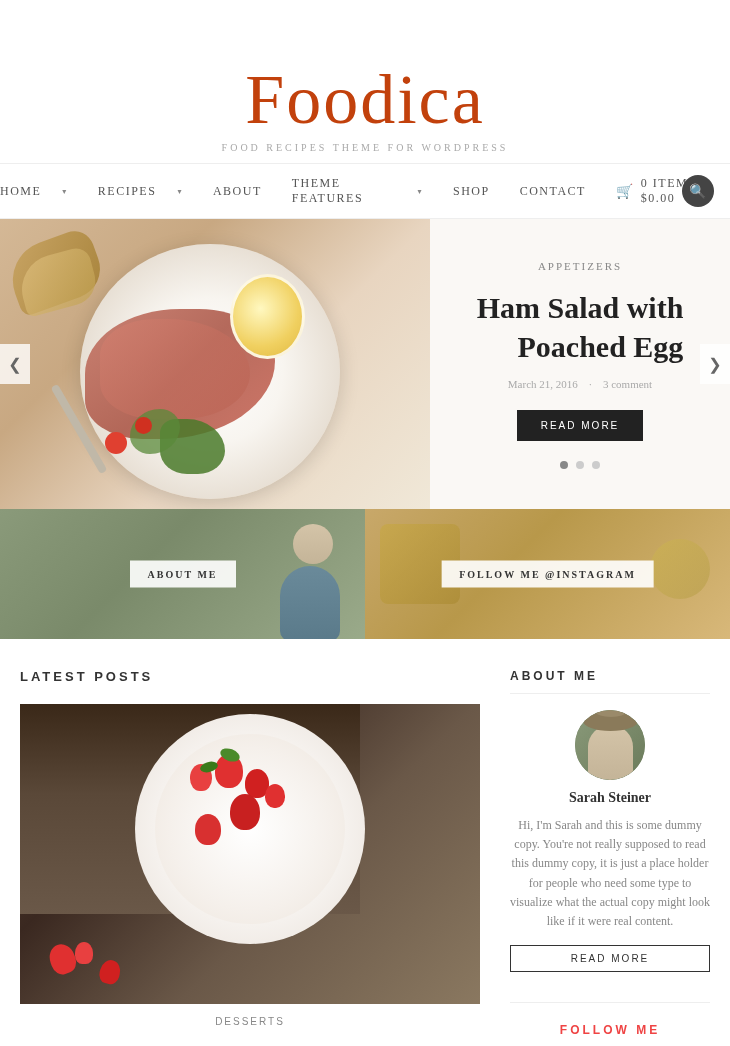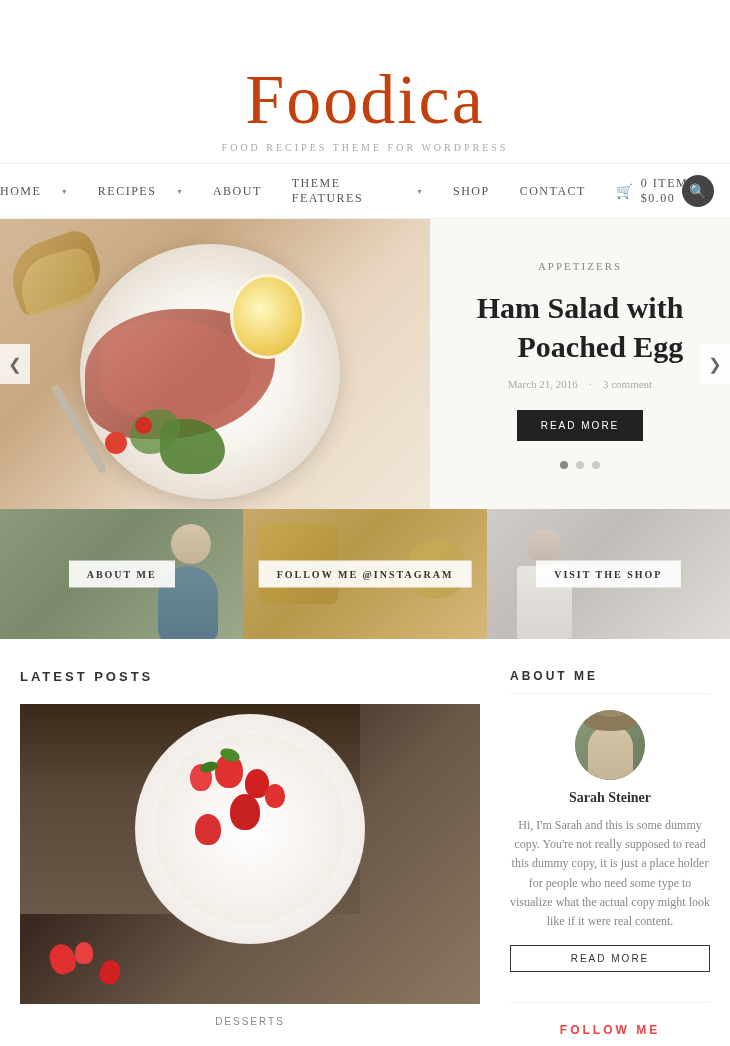--- a/index.html
+++ b/index.html
@@ -156,27 +156,20 @@
     </div>
     <div class="panel-label">ABOUT ME</div>
   </div>
 
   <div class="panel panel-instagram">
     <div style="position:absolute;top:15px;left:15px;width:80px;height:80px;background:linear-gradient(135deg,#c8a840,#a88830);border-radius:8px;opacity:0.6;"></div>
     <div style="position:absolute;top:30px;right:20px;width:60px;height:60px;background:linear-gradient(135deg,#d0b850,#b09840);border-radius:50%;opacity:0.5;"></div>
     <div class="panel-label">FOLLOW ME @INSTAGRAM</div>
   </div>
 
-  <div class="panel panel-shop">
-    <div style="position:absolute;bottom:0;left:30px;width:55px;height:110px;">
-      <div style="width:35px;height:35px;border-radius:50%;background:linear-gradient(180deg,#d4c8bc,#c4b8ac);margin:0 auto;"></div>
-      <div style="width:55px;height:75px;background:linear-gradient(180deg,#e8e4e0,#d8d4d0);border-radius:5px;margin-top:2px;"></div>
-    </div>
-    <div class="panel-label">VISIT THE SHOP</div>
-  </div>
 </div>
 
 <div class="main-content">
 
   <div class="main-left">
     <h2 class="section-title">LATEST POSTS</h2>
     <div class="post-thumb">
 
       <div style="position:absolute;top:50%;left:50%;transform:translate(-50%,-50%);">
 

